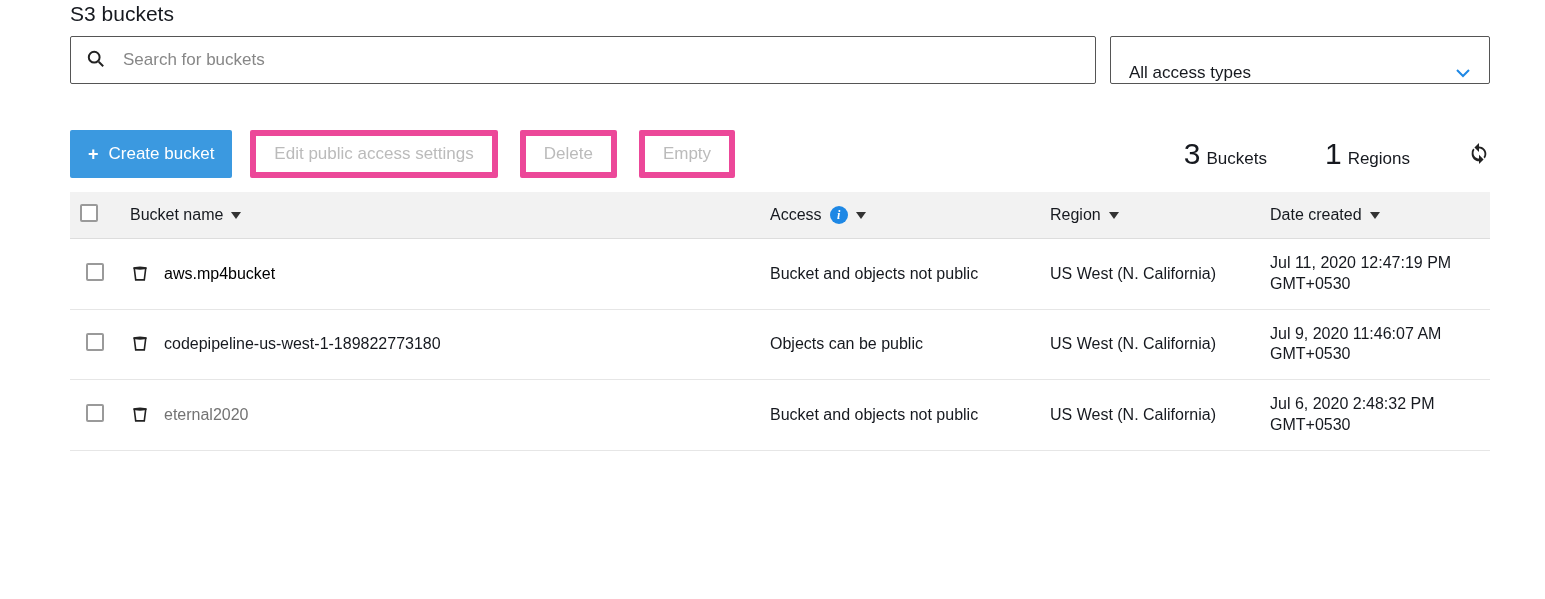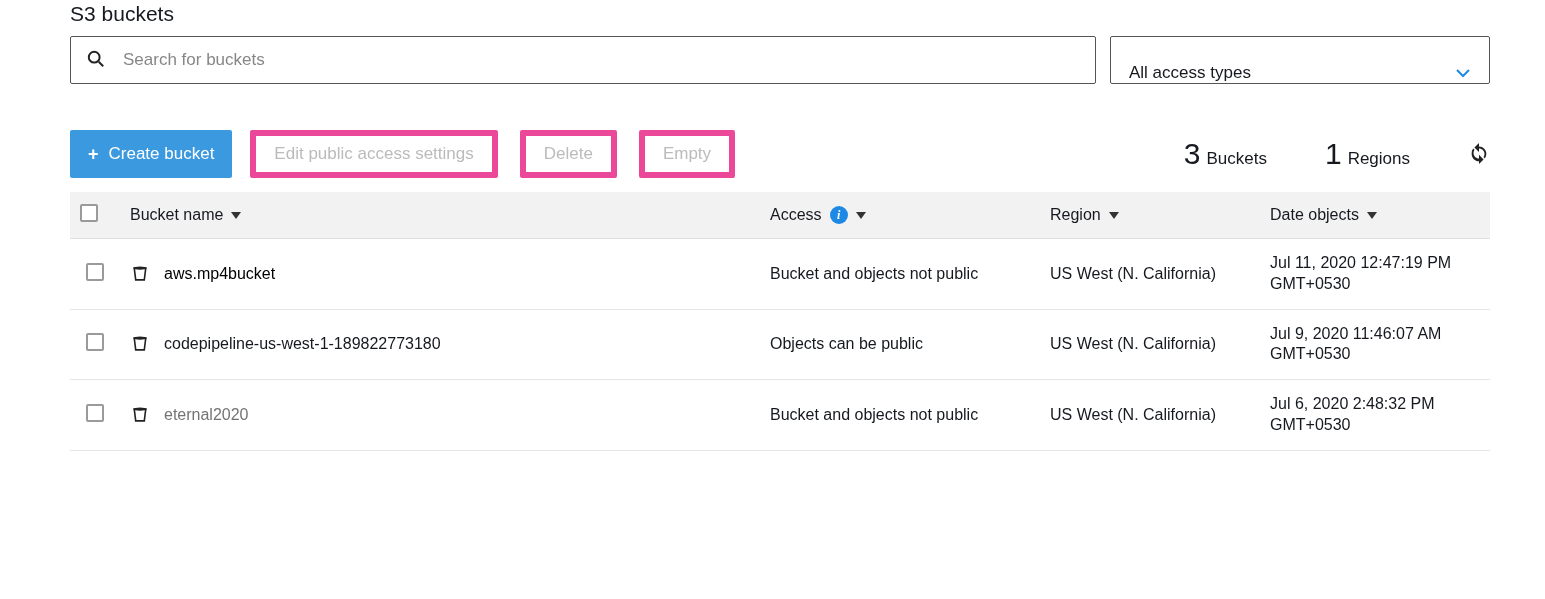--- a/index.html
+++ b/index.html
@@ -246,21 +246,21 @@
         </span>
       </th>
       <th class="col-region">
         <span class="hdr-with-caret">
           <span>Region</span>
           <span class="caret-down"></span>
         </span>
       </th>
       <th class="col-date">
         <span class="hdr-with-caret">
-          <span>Date objects</span>
+          <span>Date created</span>
           <span class="caret-down"></span>
         </span>
       </th>
     </tr>
   </thead>
   <tbody id="rows-body">
   <tr>
     <td class="col-check">
       <span class="checkbox"></span>
     </td>

